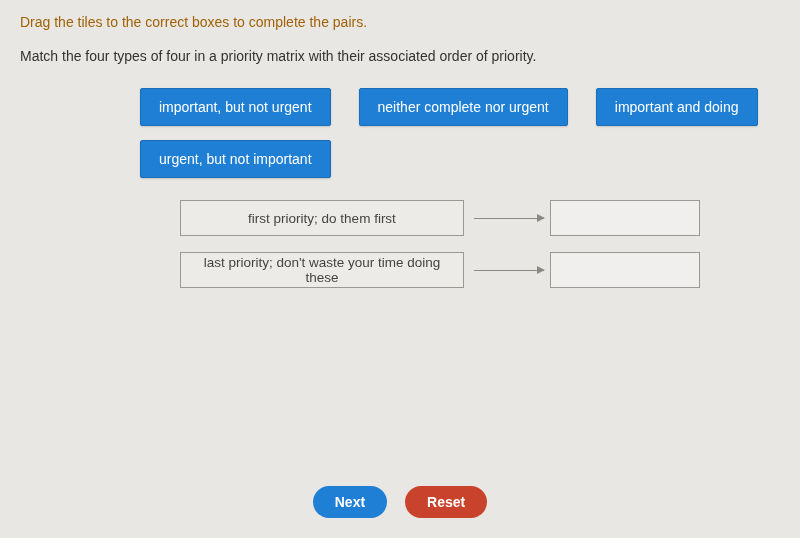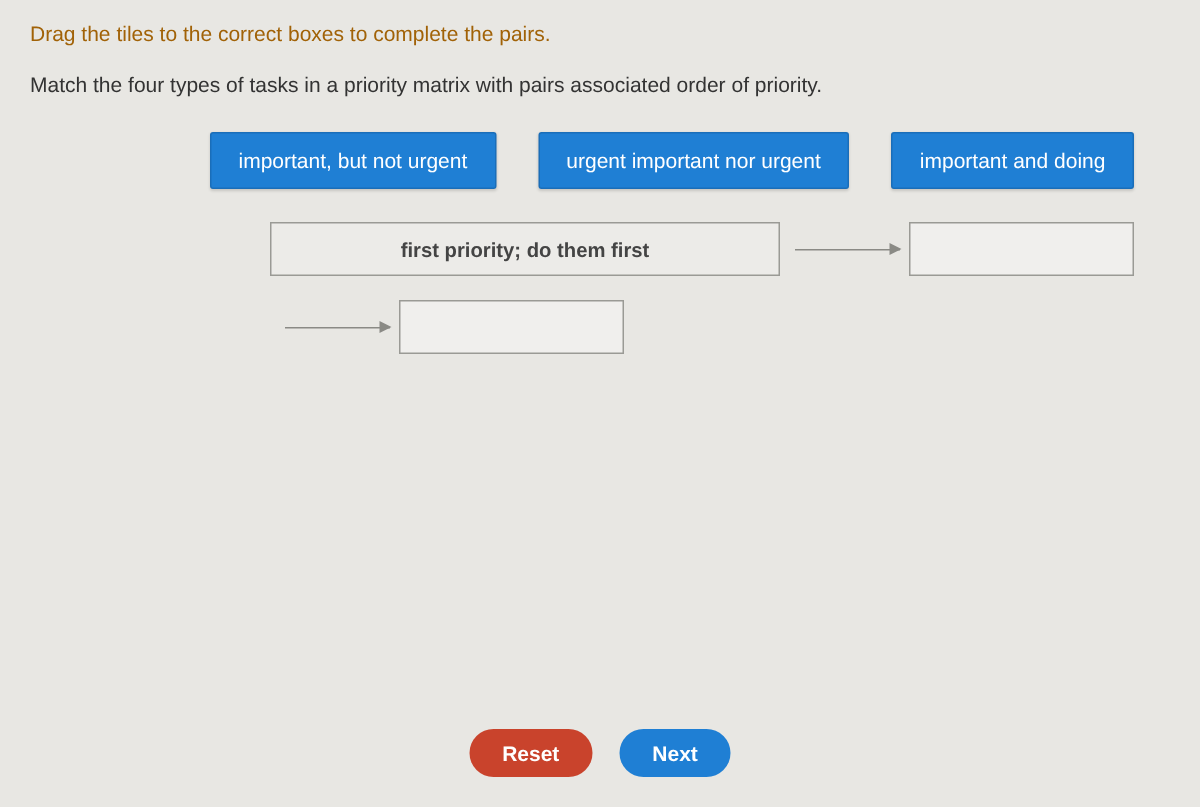--- a/index.html
+++ b/index.html
@@ -37,32 +37,31 @@
   .pairs-area {
     margin-top: 22px;
     padding-left: 160px;
   }
   .pair-row {
     display: flex;
     align-items: center;
     margin-bottom: 16px;
   }
   .given-box {
-    width: 340px;
+    width: 284px;
     height: 36px;
     border: 1px solid #9a9a95;
     background: rgba(255,255,255,0.2);
     display: flex;
     align-items: center;
     justify-content: center;
     font-size: 13.5px;
     color: #444;
     text-align: center;
     padding: 0 6px;
-    font-weight: bold;
   }
   .arrow {
     width: 70px;
     position: relative;
     height: 1px;
     background: #8a8a85;
     margin: 0 6px 0 10px;
   }
   .arrow::after {
     content: "";
@@ -98,43 +97,47 @@
     border-radius: 16px;
     cursor: pointer;
   }
   .btn-reset { background: #c9432c; }
   .btn-next  { background: #1f7fd4; }
 </style>
 </head>
 <body>
 
 <div class="instruction1">Drag the tiles to the correct boxes to complete the pairs.</div>
-<div class="instruction2">Match the four types of tasks in a priority matrix with pairs associated order of priority.</div>
+<div class="instruction2">Match the four types of four in a priority matrix with their associated order of priority.</div>
 
 <div class="tiles-area">
   <div class="tile-row">
     <div class="tile">important, but not urgent</div>
-    <div class="tile">urgent important nor urgent</div>
+    <div class="tile">neither complete nor urgent</div>
     <div class="tile">important and doing</div>
+  </div>
+  <div class="tile-row">
+    <div class="tile">urgent, but not important</div>
   </div>
 </div>
 
 <div class="pairs-area">
 
   <div class="pair-row">
     <div class="given-box">first priority; do them first</div>
     <div class="arrow"></div>
     <div class="drop-box"></div>
   </div>
 
 
 
   <div class="pair-row">
+    <div class="given-box">last priority; don't waste your time doing these</div>
     <div class="arrow"></div>
     <div class="drop-box"></div>
   </div>
 
 </div>
 
 <div class="footer">
+  <button class="btn btn-next">Next</button>
   <button class="btn btn-reset">Reset</button>
-  <button class="btn btn-next">Next</button>
 </div>
 
 </body></html>

